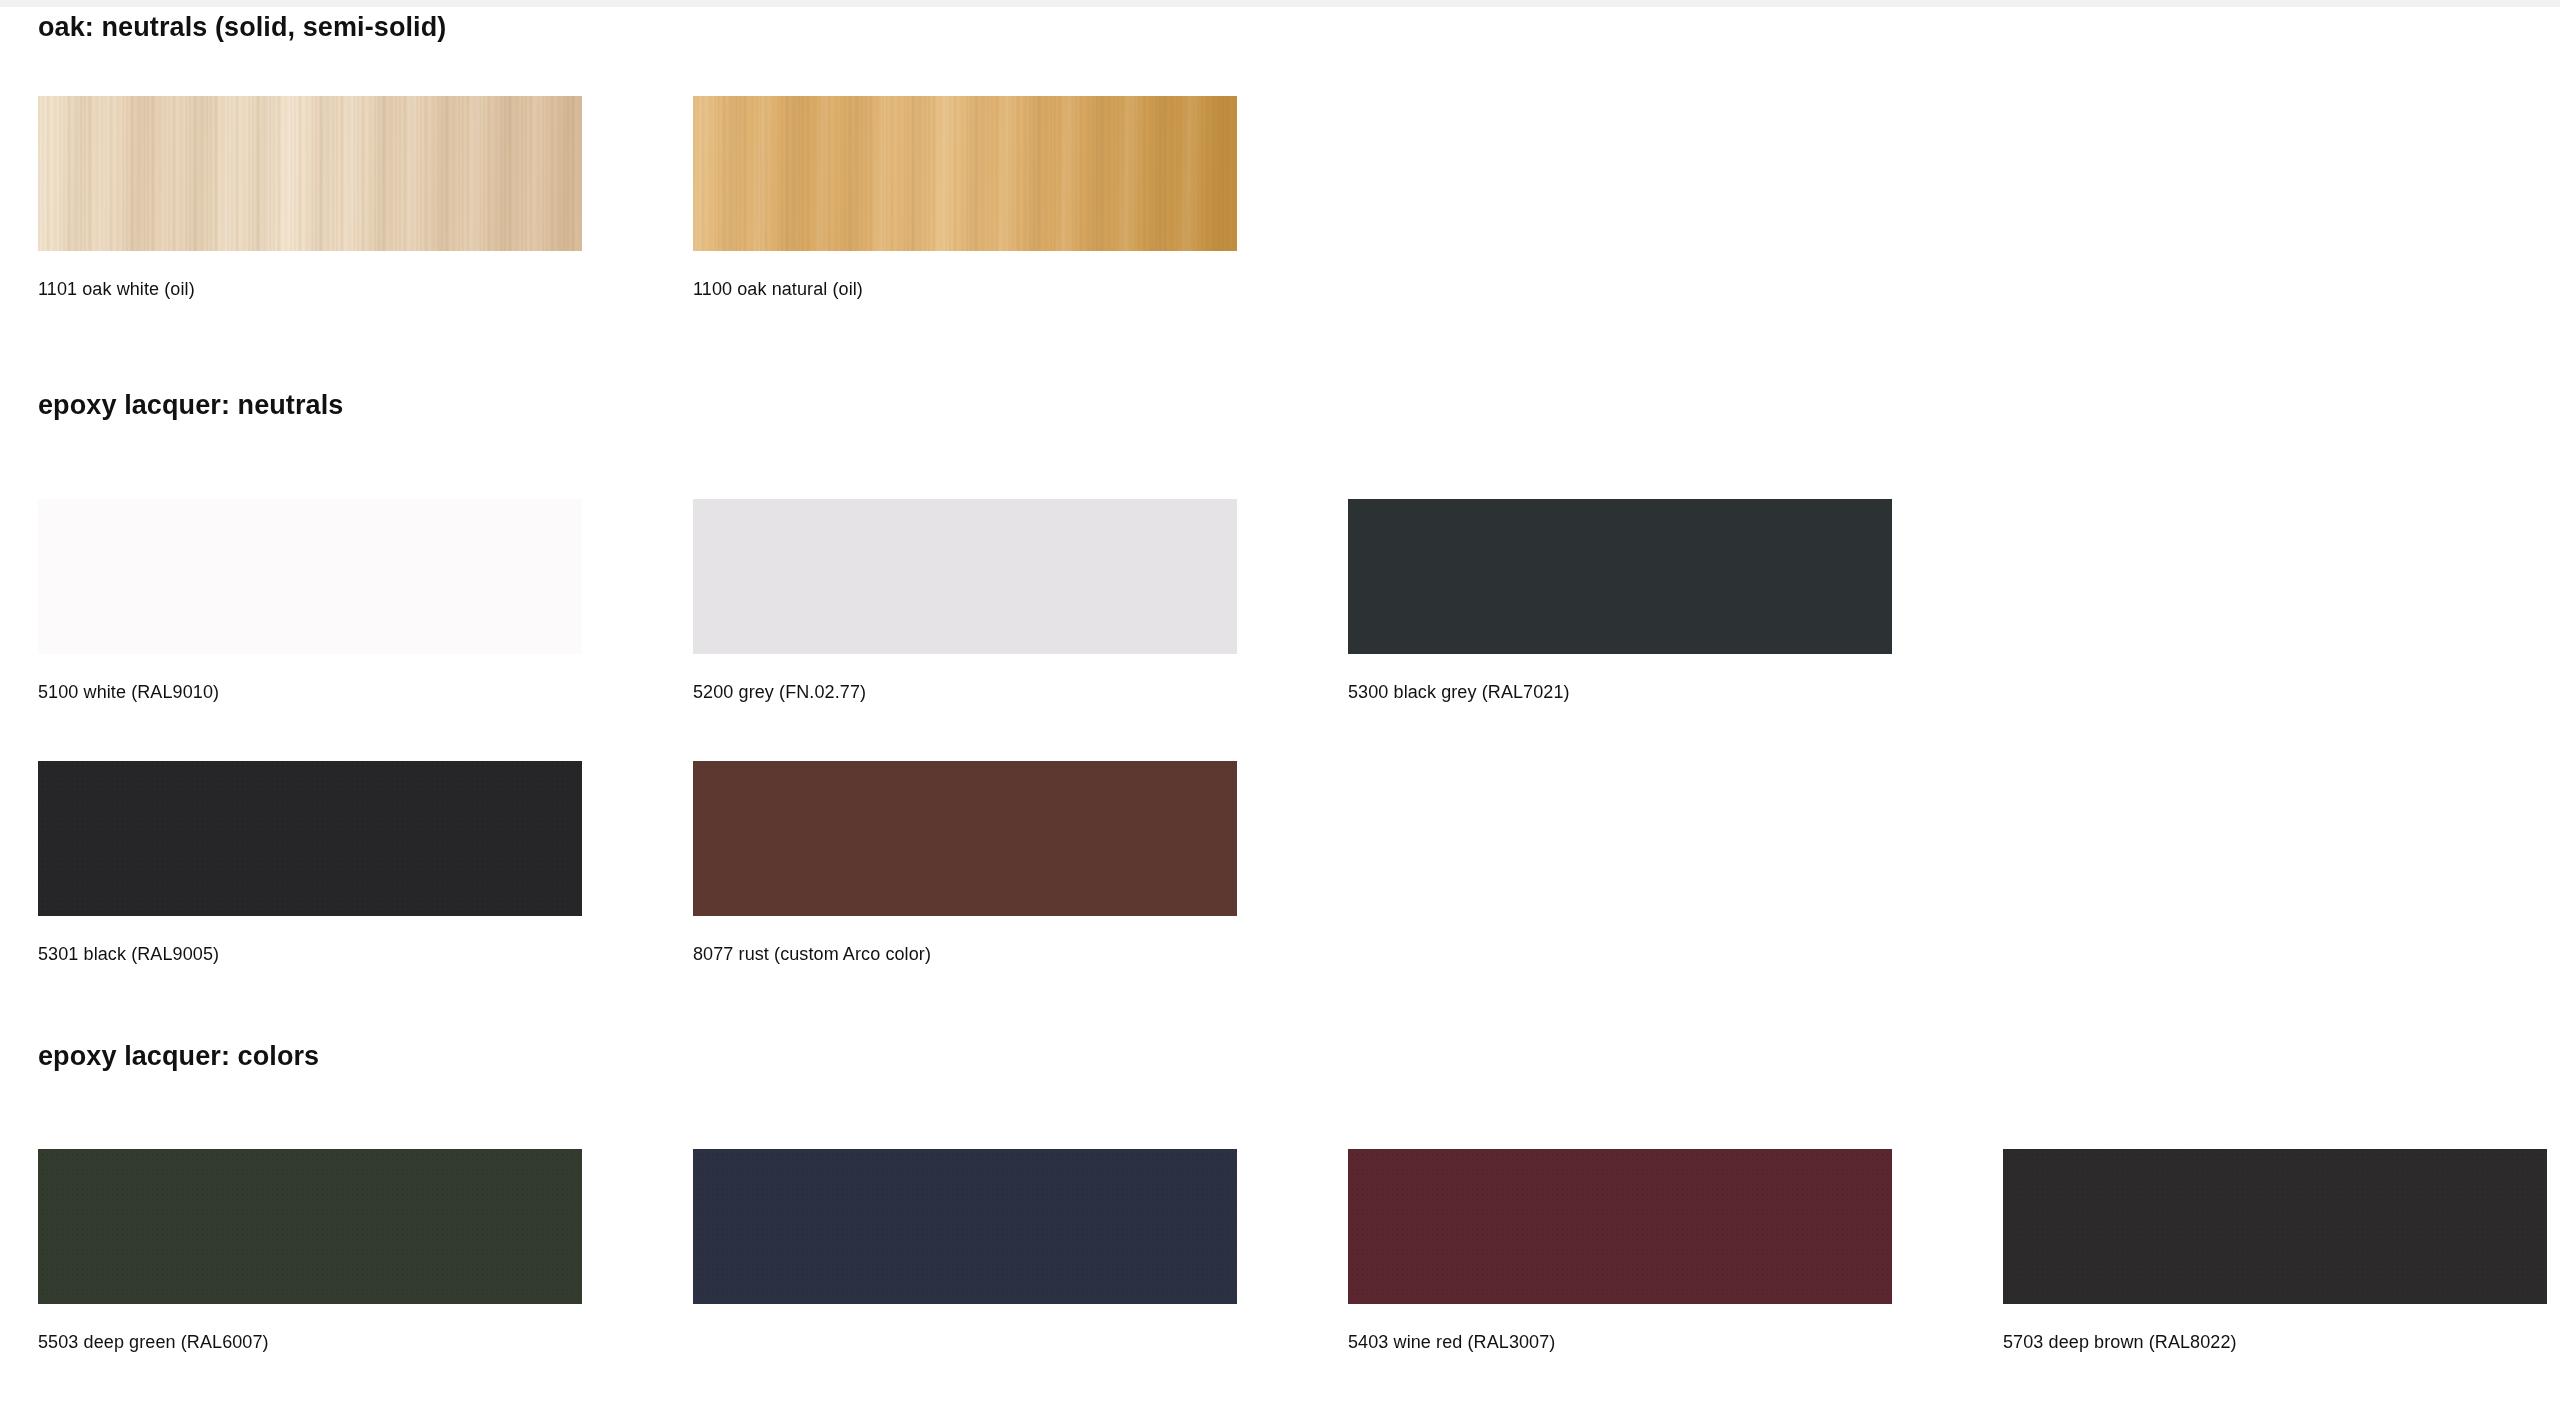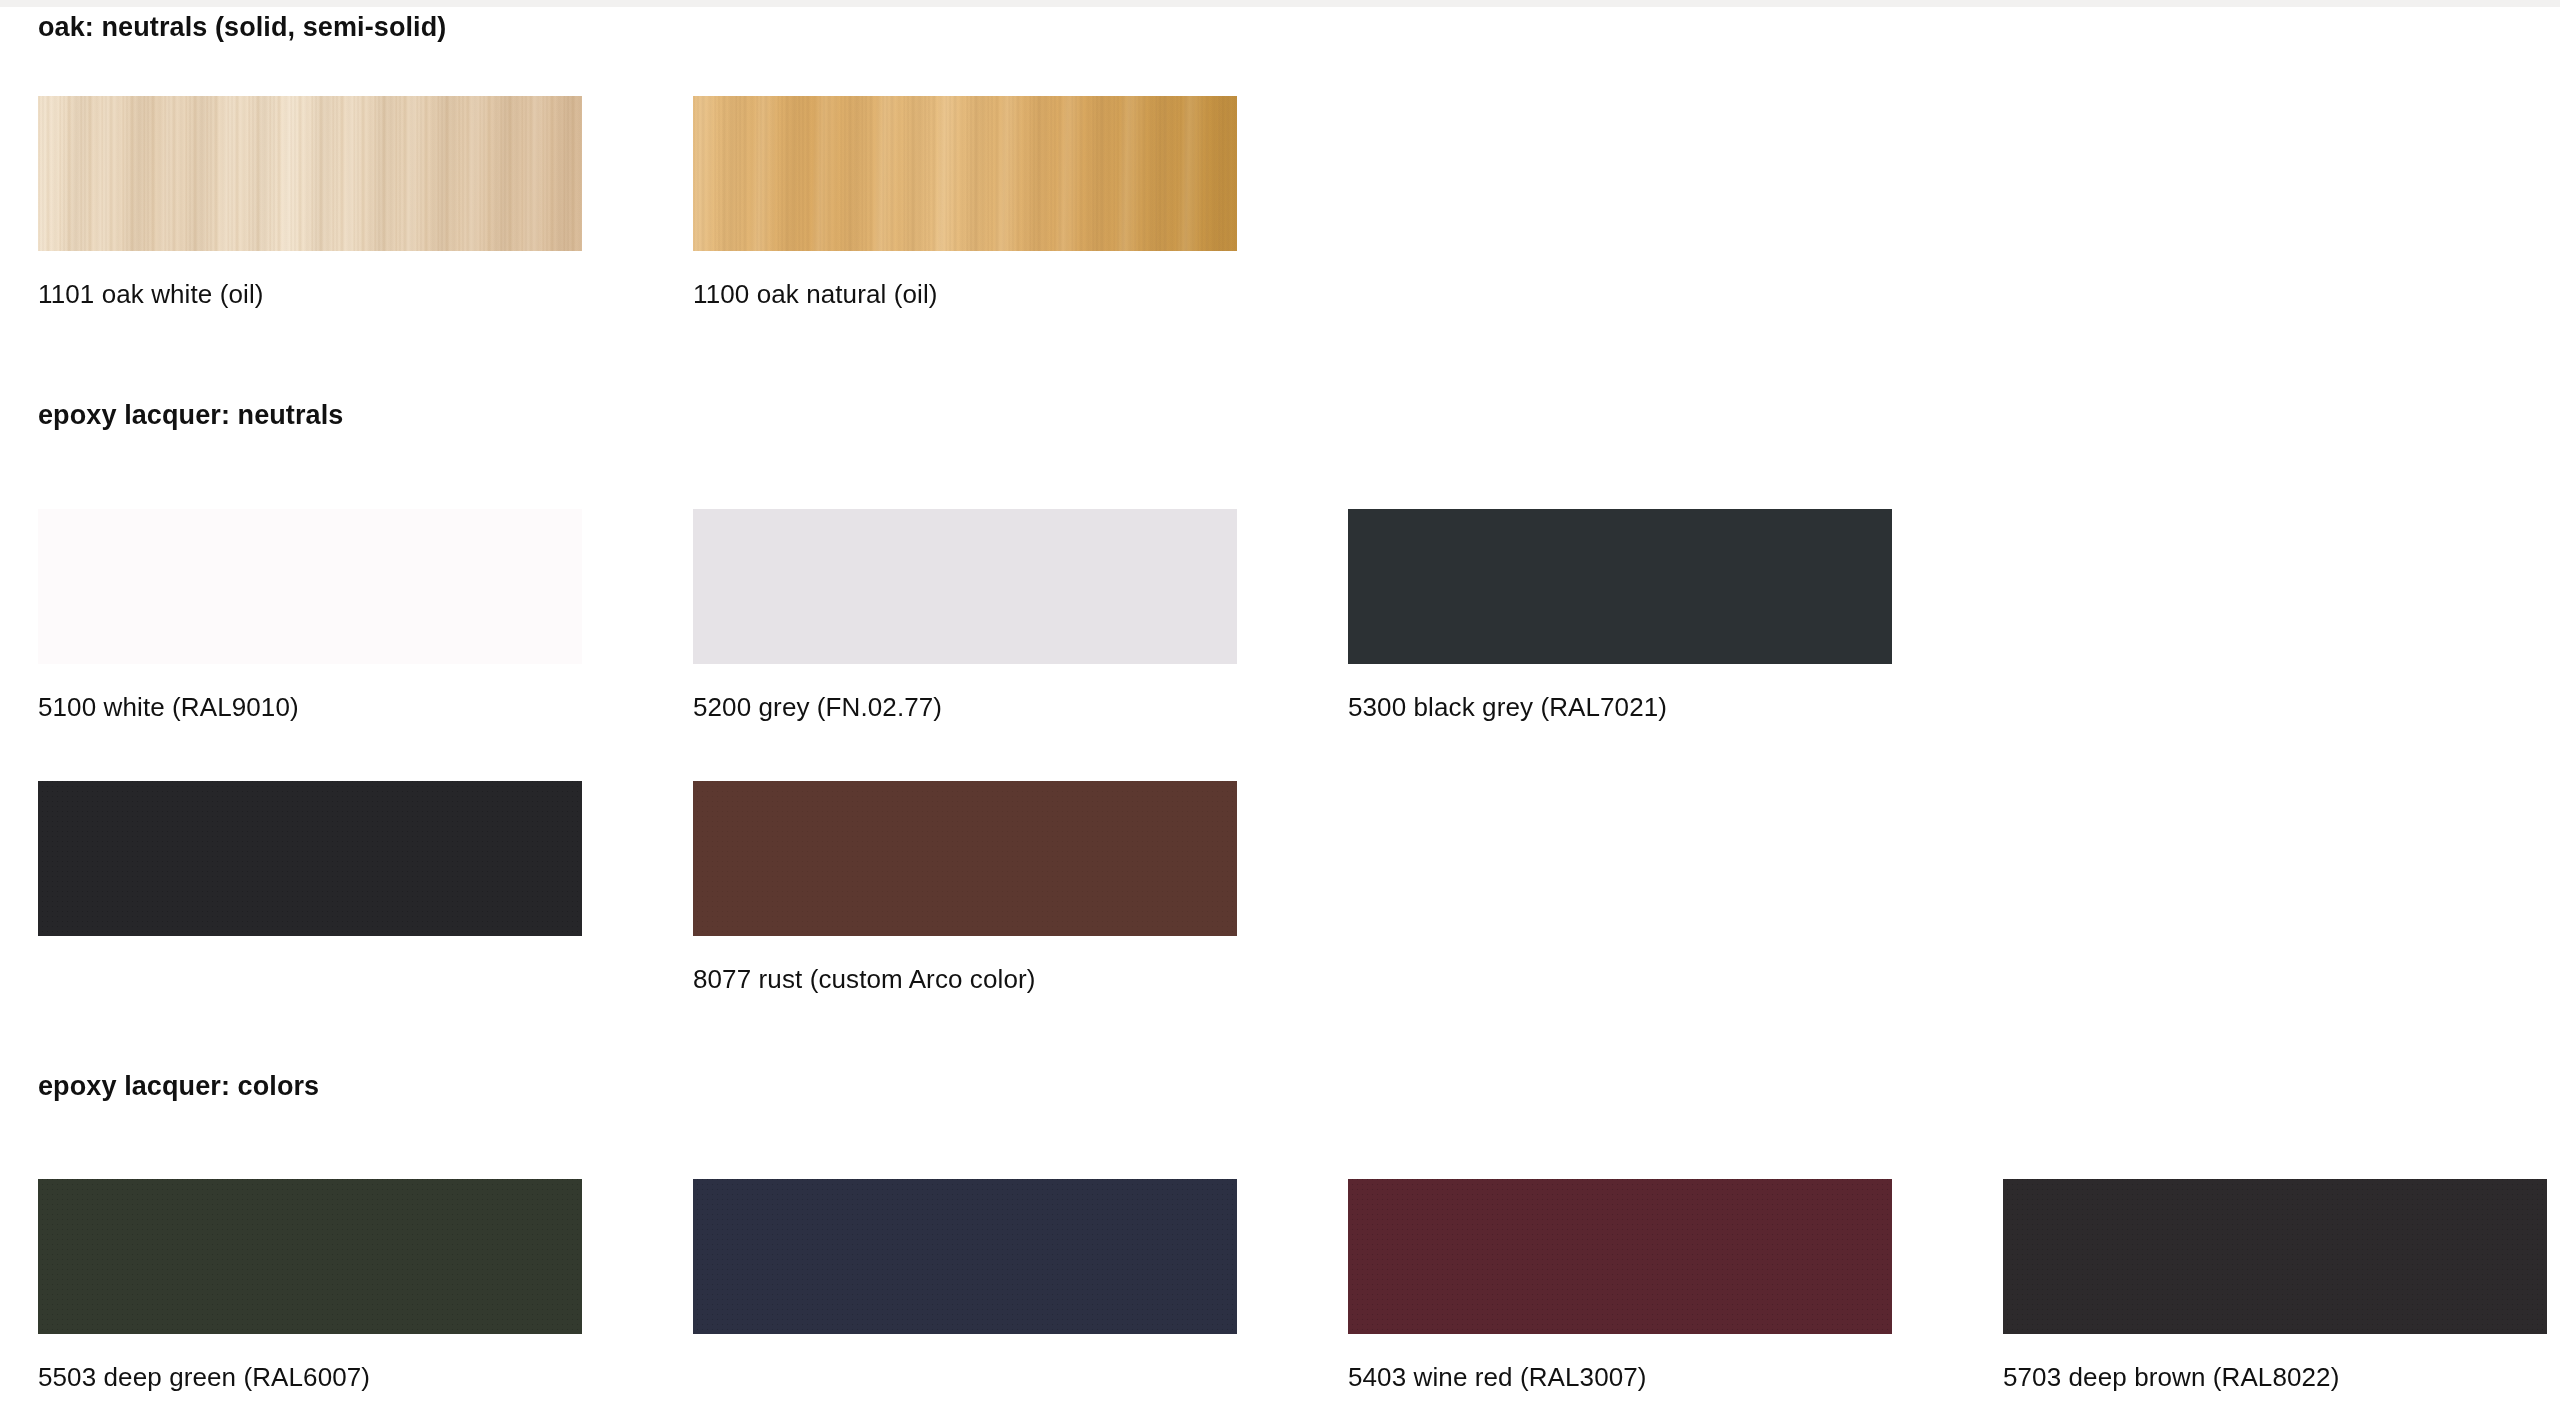--- a/index.html
+++ b/index.html
@@ -57,21 +57,21 @@
   .swatch {
     width: 544px;
     height: 155px;
     display: block;
     position: relative;
     overflow: hidden;
     background-repeat: no-repeat;
   }
 
   .swatch-label {
-    font-size: 26px;
+    font-size: 18px;
     font-weight: 400;
     color: #111111;
     letter-spacing: 0.1px;
     white-space: nowrap;
   }
 
   
   .grain::after {
     content: "";
     position: absolute; inset: 0;
@@ -165,20 +165,21 @@
       <div class="swatch-label">5300 black grey (RAL7021)</div>
     </div>
   </div>
 
   <div style="height:58px"></div>
 
   <div class="grid">
     <div class="swatch-cell">
       <div class="swatch grain" style="background-color: rgb(38, 38, 41);"></div>
       <div style="height:28px"></div>
+      <div class="swatch-label">5301 black (RAL9005)</div>
     </div>
     <div class="swatch-cell">
       <div class="swatch grain grain-soft" style="background-color: rgb(92, 56, 48);"></div>
       <div style="height:28px"></div>
       <div class="swatch-label">8077 rust (custom Arco color)</div>
     </div>
     <div></div>
     <div></div>
   </div>
 

